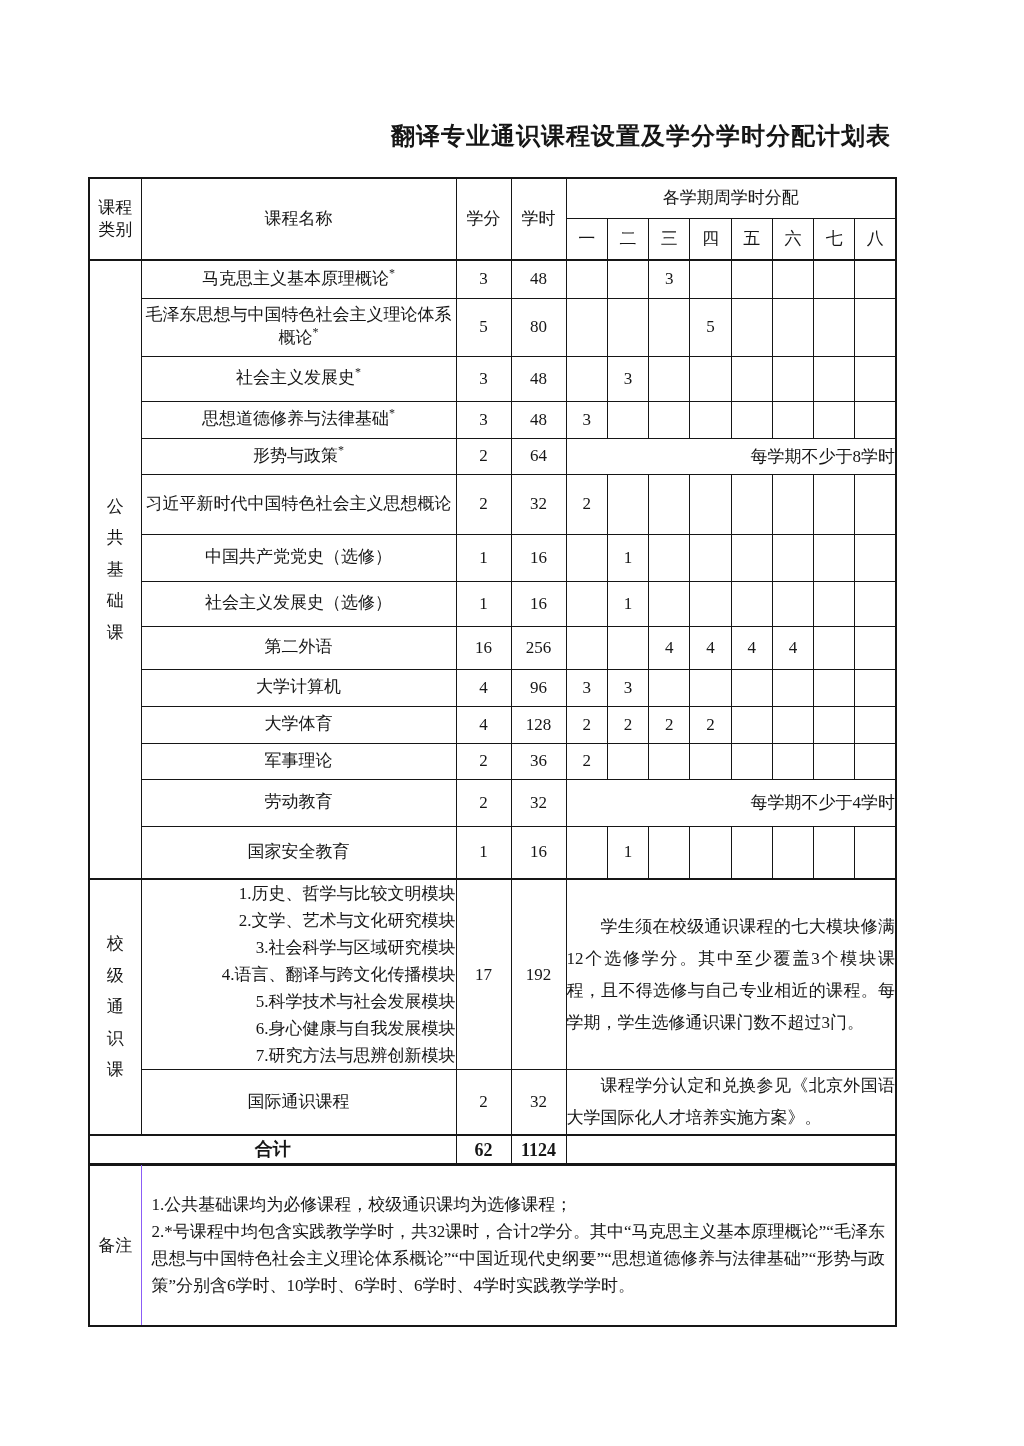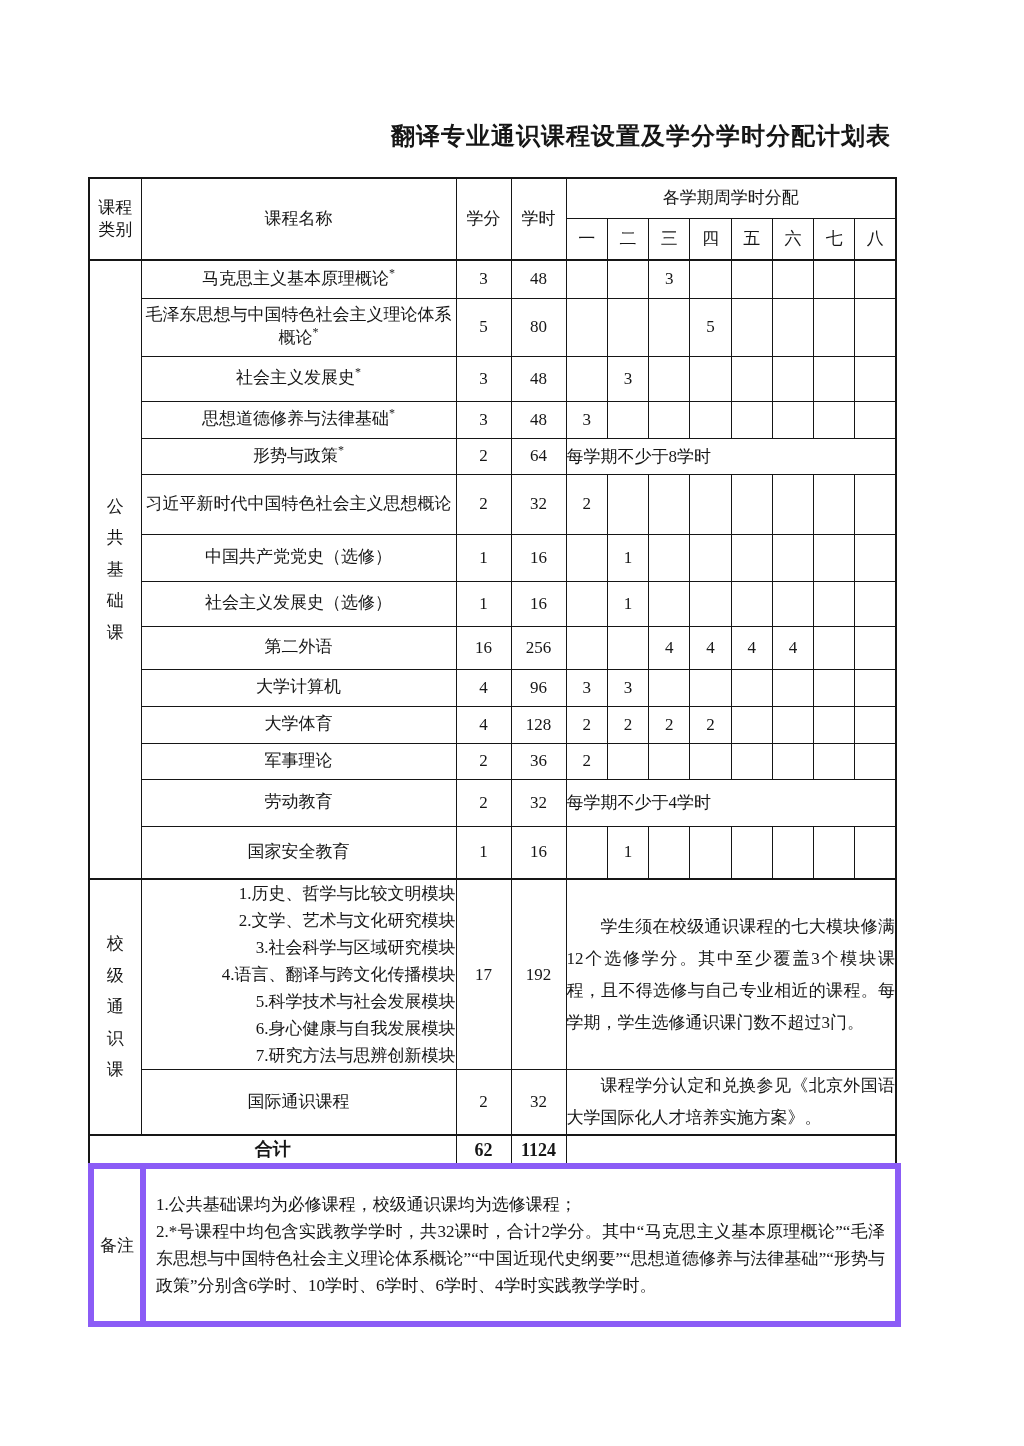--- a/index.html
+++ b/index.html
@@ -17,30 +17,30 @@
     border-collapse:collapse;table-layout:fixed;border:2px solid #161616;
   }
   table.main td{border:1px solid #161616;padding:0;vertical-align:middle;font-size:17px;overflow:hidden;}
   .hd{text-align:center;line-height:1.3;}
   .hd-wrap{padding:0 6px;}
   .name{padding:2px 7px;line-height:1.35;text-align:center;}
   .num{text-align:center;}
   .vlab{text-align:center;}
   .vlab div{width:18px;margin:0 auto;line-height:1.85;text-align:center;font-size:17px;}
   .tb{border-bottom-width:2px !important;}
-  .span-note{text-align:left;}
+  .span-note{text-align:right;}
   .note{padding:2px 8px;line-height:32px;text-align:justify;text-indent:2em;}
   .mods{padding:4px 8px;line-height:27px;text-align:right;}
   sup{font-size:12px;line-height:0;}
   tr.total td{font-weight:bold;font-size:18px;}
   table.notes{
     position:absolute;left:88px;top:1163px;width:807px;height:164px;
     border-collapse:collapse;table-layout:fixed;border:2px solid #161616;
   }
-  table.notes td{border:6px solid #8b5cf6;vertical-align:middle;font-size:17px;}
+  table.notes td{border:1px solid #8b5cf6;vertical-align:middle;font-size:17px;}
   .notes-lab{text-align:center;}
   .notes-body{padding:4px 10px;line-height:27px;text-align:justify;vertical-align:middle;}
 </style>
 </head>
 <body>
 
 <div class="title">翻译专业通识课程设置及学分学时分配计划表</div>
 
 <table class="main">
   <colgroup>

